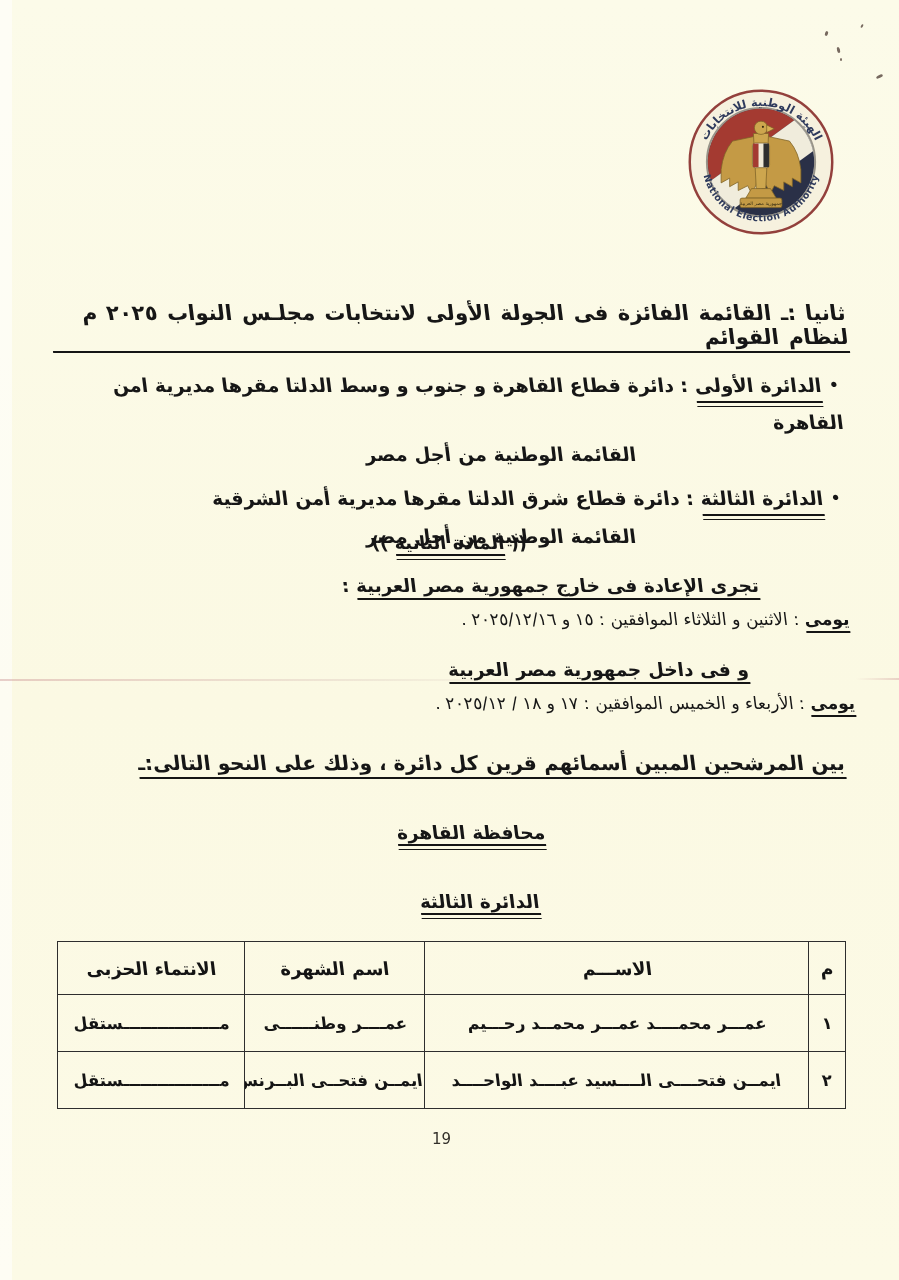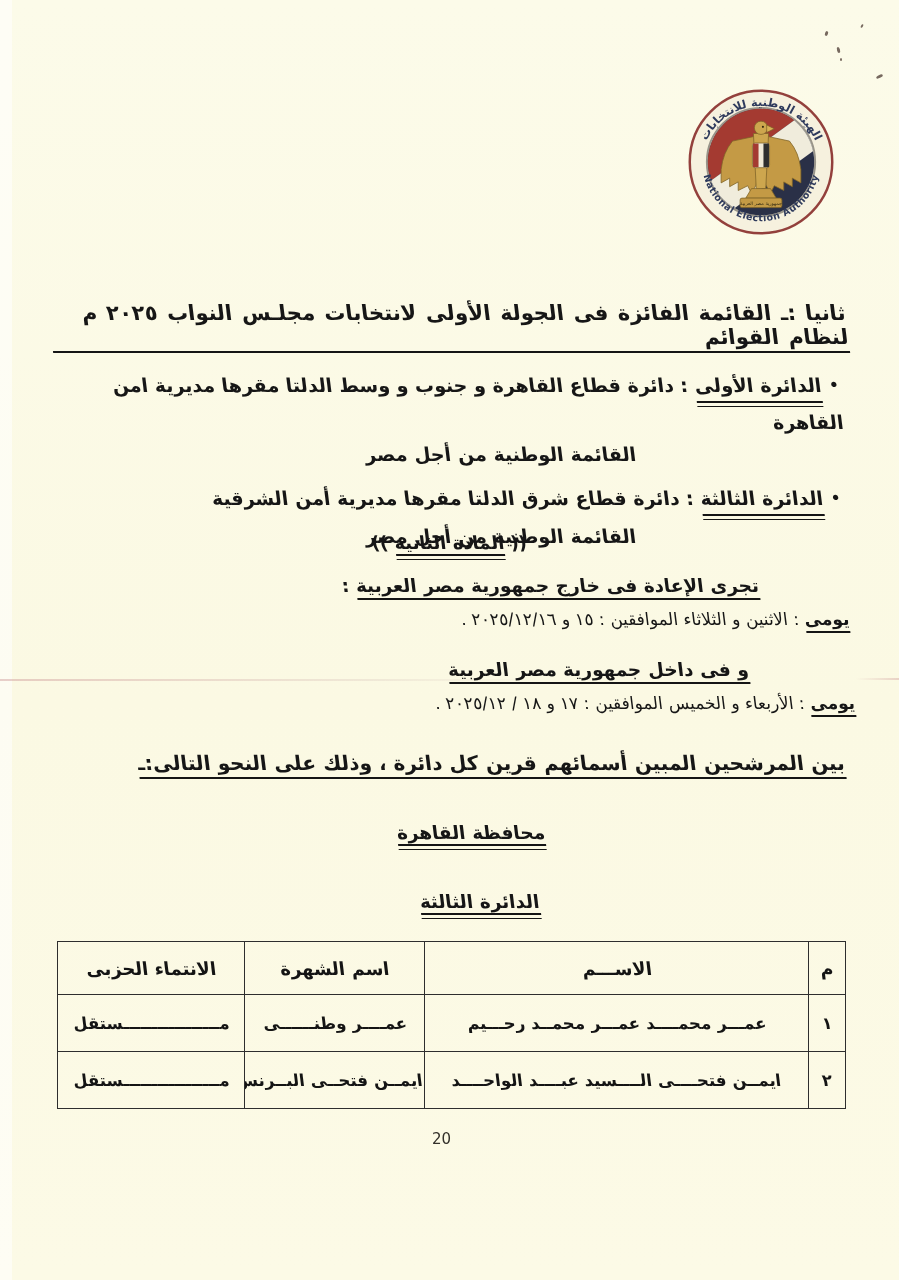--- a/index.html
+++ b/index.html
@@ -165,15 +165,15 @@
     </tr>
     <tr>
       <td><span class="sk" style="display:inline-block">٢</span></td>
       <td><span class="sk" style="display:inline-block">ايمــن فتحــــى الــــسيد عبــــد الواحــــد</span></td>
       <td><span class="sk" style="display:inline-block">ايمــن فتحــى البــرنس</span></td>
       <td><span class="sk" style="display:inline-block">مـــــــــــــــــستقل</span></td>
     </tr>
   </tbody>
     </table>
 
-  <div class="abs pagenum">20</div>
+  <div class="abs pagenum">19</div>
 
 </div>
 
 </body></html>

